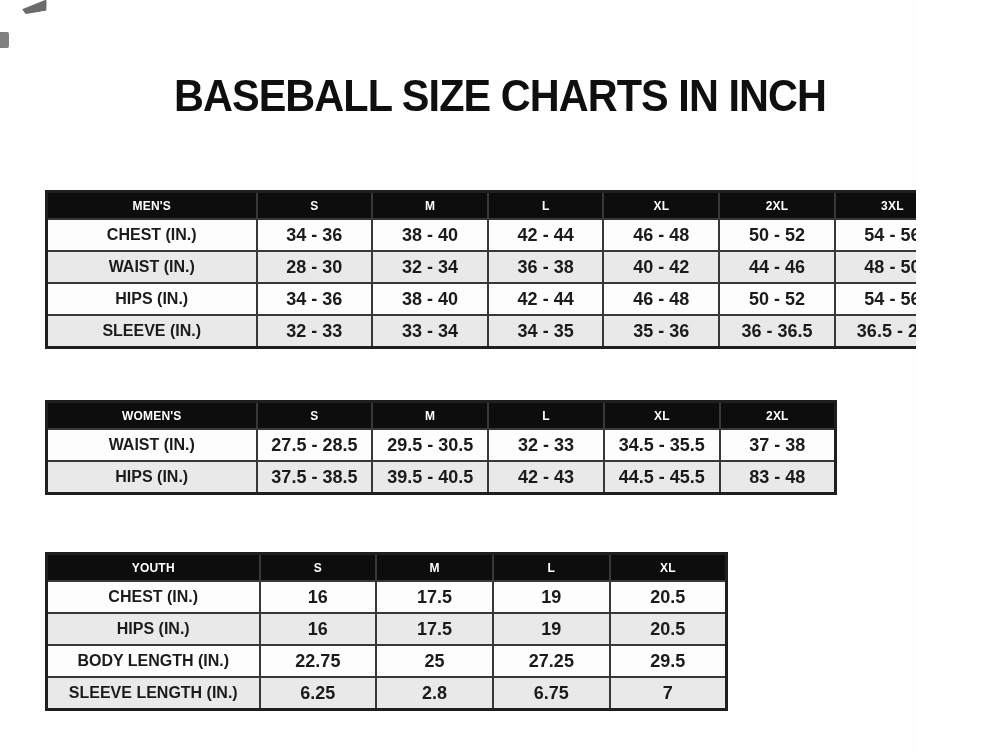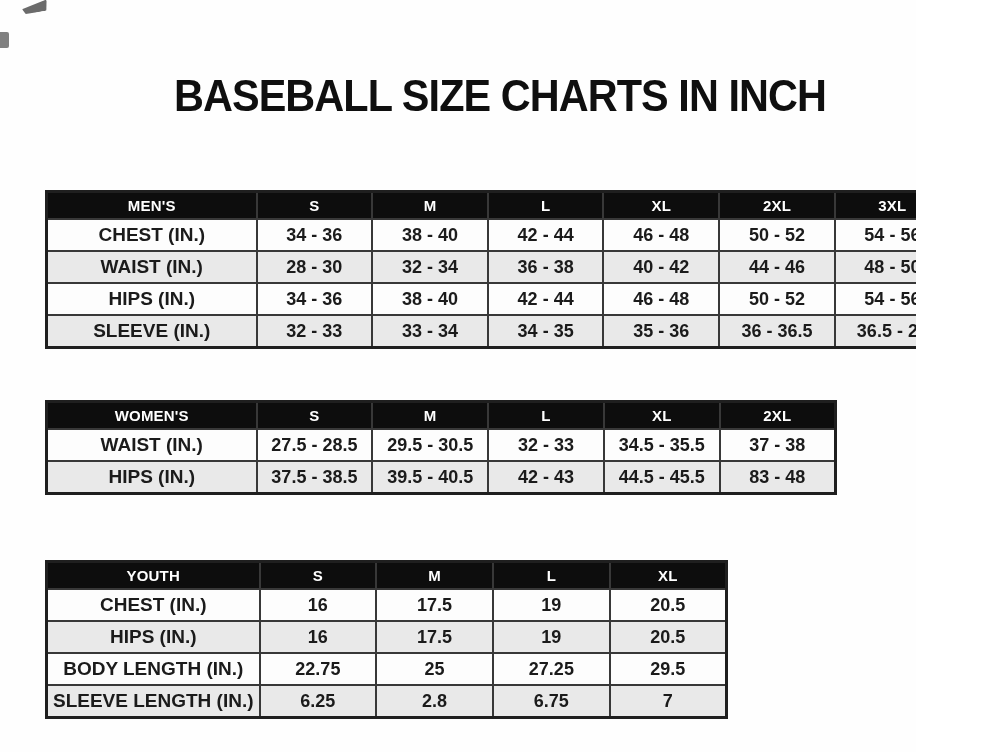--- a/index.html
+++ b/index.html
@@ -46,49 +46,49 @@
   .wrap-womens { left: 45px; top: 400px; }
   .wrap-youth  { left: 45px; top: 552px; }
 
   table {
     border-collapse: collapse;
     table-layout: fixed;
     border: 3px solid #1f1f1f;
   }
   .t-mens   { width: 907px; }
   .t-womens { width: 792px; }
-  .t-youth  { width: 683px; margin-top: 8px; }
+  .t-youth  { width: 683px; }
 
   .t-mens   .col-label { width: 210px; }
   .t-womens .col-label { width: 210px; }
   .t-youth  .col-label { width: 213px; }
 
   th, td {
     border: 2px solid #383838;
     text-align: center;
     vertical-align: middle;
     padding: 0;
     font-weight: bold;
     white-space: nowrap;
     overflow: hidden;
   }
   thead th {
     background: #0d0d0d;
     color: #ffffff;
-    font-size: 15px;
+    font-size: 12px;
     height: 25px;
     letter-spacing: 0.2px;
   }
   tbody td {
     background: #fdfdfd;
     color: #1b1b1b;
     font-size: 18px;
     height: 30px;
   }
-  tbody td.row-label { font-size: 19px; }
+  tbody td.row-label { font-size: 16px; }
   tbody tr:nth-child(even) td { background: #e9e9e9; }
 </style>
 </head>
 <body>
 
 <div class="page">
   <div class="smudge-a"></div>
   <div class="smudge-b"></div>
 
   <div class="title">BASEBALL SIZE CHARTS IN INCH</div>

